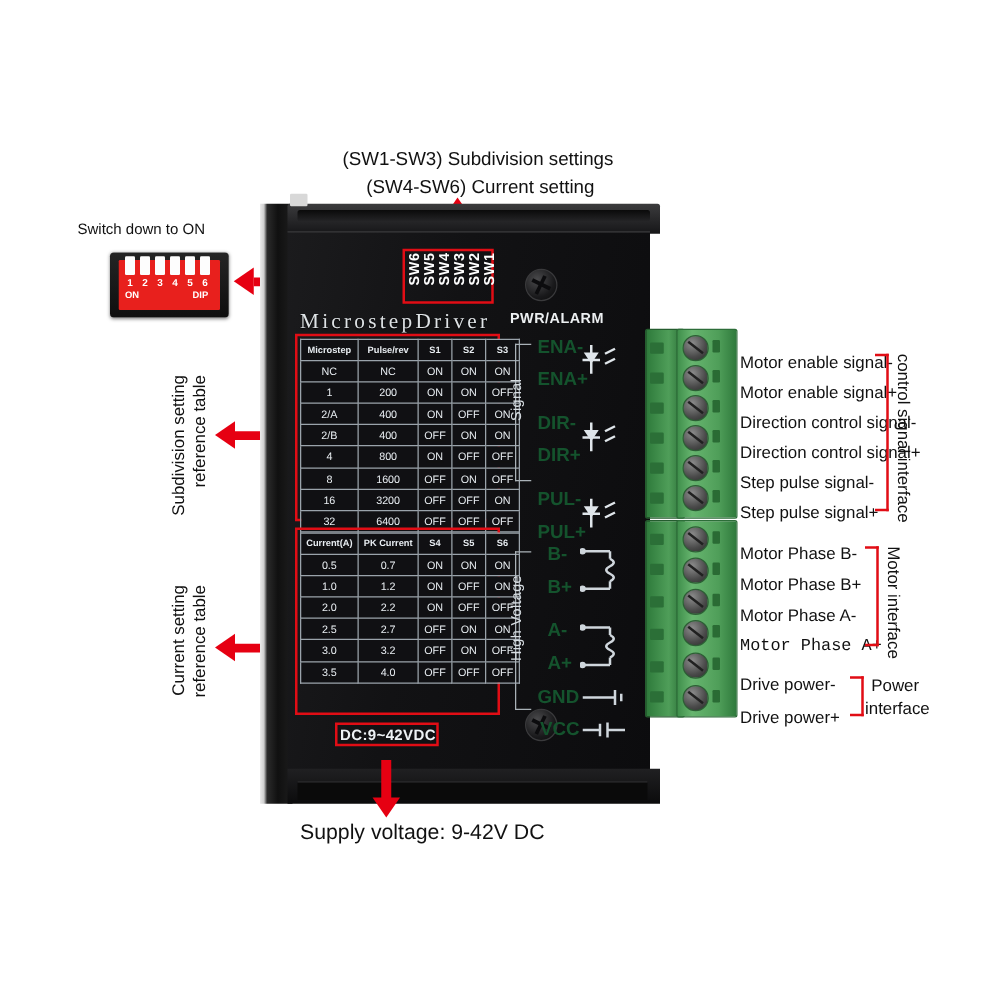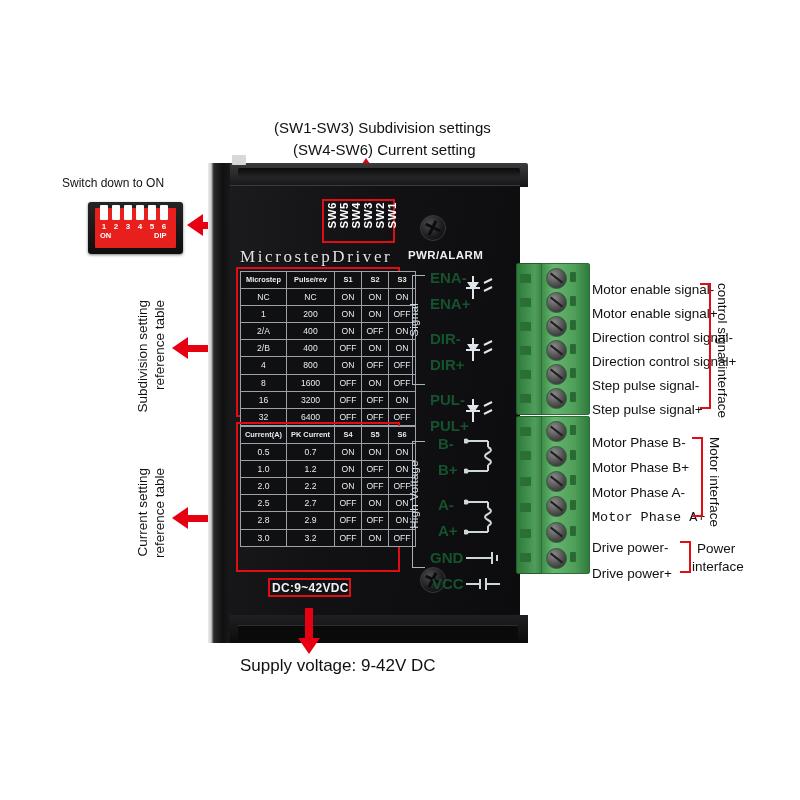--- a/index.html
+++ b/index.html
@@ -263,31 +263,31 @@
           <td class="c3">OFF</td>
         </tr>
         <tr>
           <td class="c1">2.5</td>
           <td class="c2">2.7</td>
           <td class="c3">OFF</td>
           <td class="c3">ON</td>
           <td class="c3">ON</td>
         </tr>
         <tr>
-          <td class="c1">2.8</td>
-          <td class="c2">2.9</td>
-          <td class="c3">OFF</td>
-          <td class="c3">OFF</td>
-          <td class="c3">ON</td>
-        </tr>
-        <tr>
           <td class="c1">3.0</td>
           <td class="c2">3.2</td>
           <td class="c3">OFF</td>
           <td class="c3">ON</td>
+          <td class="c3">OFF</td>
+        </tr>
+        <tr>
+          <td class="c1">3.5</td>
+          <td class="c2">4.0</td>
+          <td class="c3">OFF</td>
+          <td class="c3">OFF</td>
           <td class="c3">OFF</td>
         </tr>
       </tbody>
     </table>
 
   <div class="abs redbox" style="left:60px;top:415px;width:83px;height:19px;"></div>
   <div class="dclbl" style="left:64px;top:418px;">DC:9~42VDC</div>
 
   <div class="wbrk" style="left:204px;top:112px;width:12px;height:108px;"></div>
   <div class="sidevert" style="left:200px;top:140px;">Signal</div>

